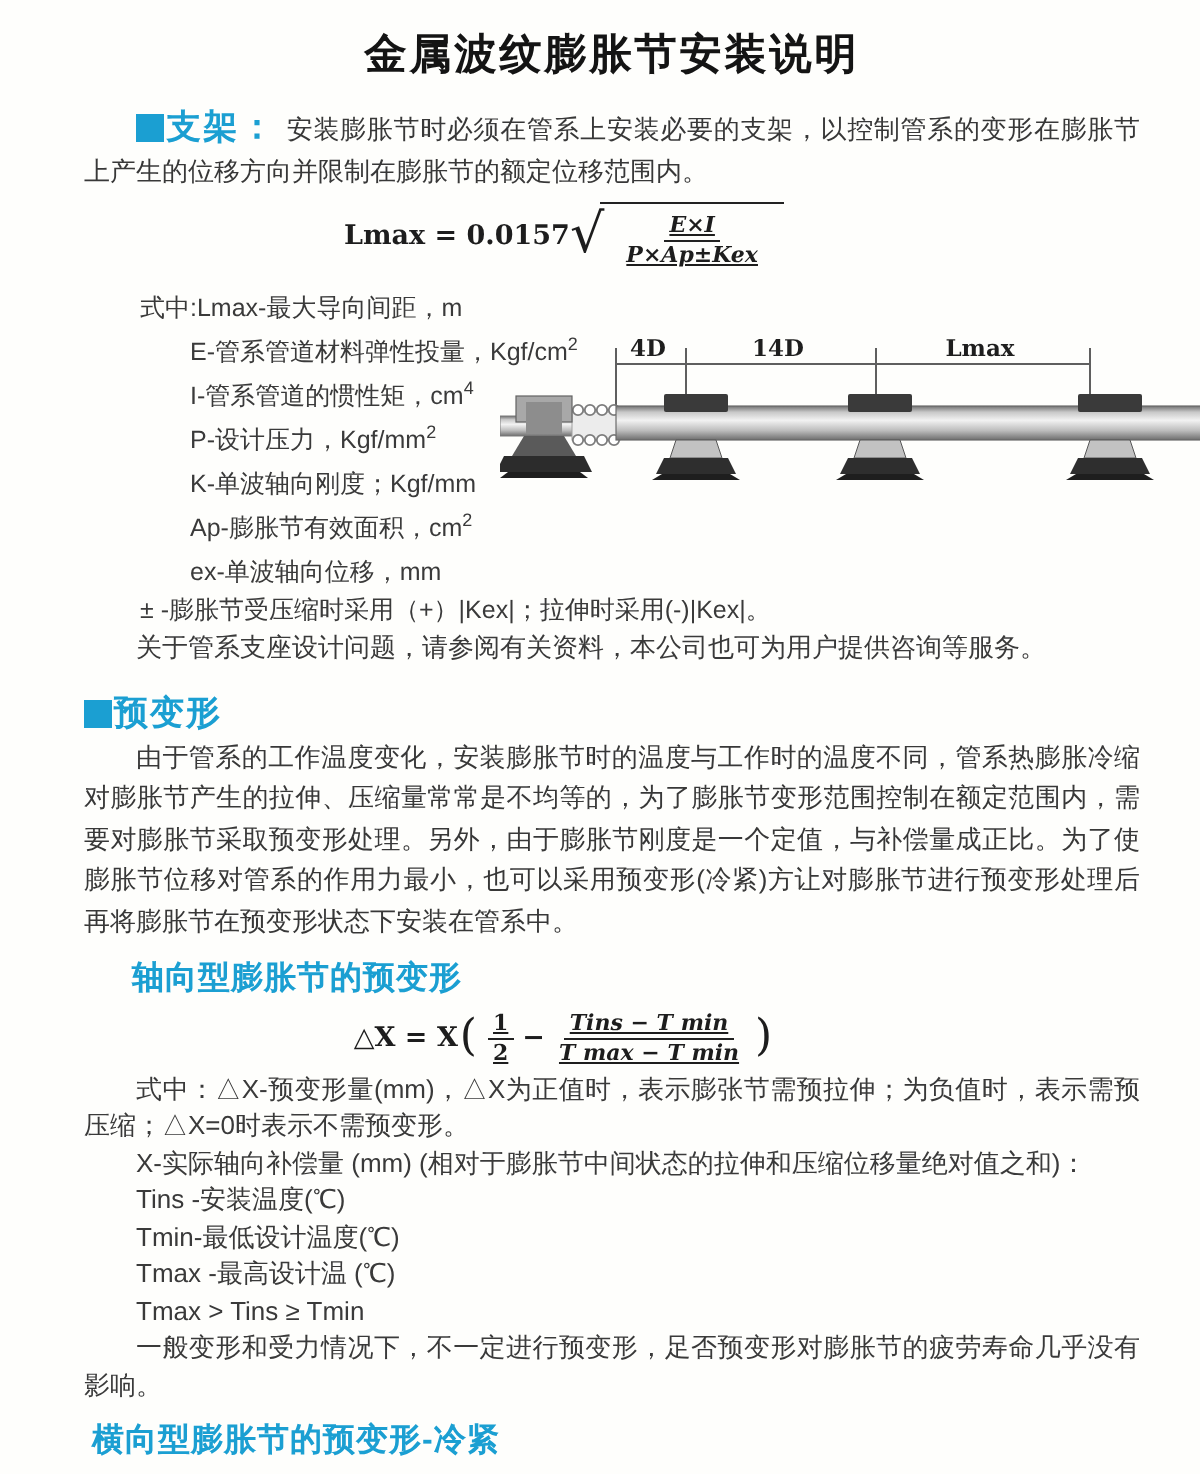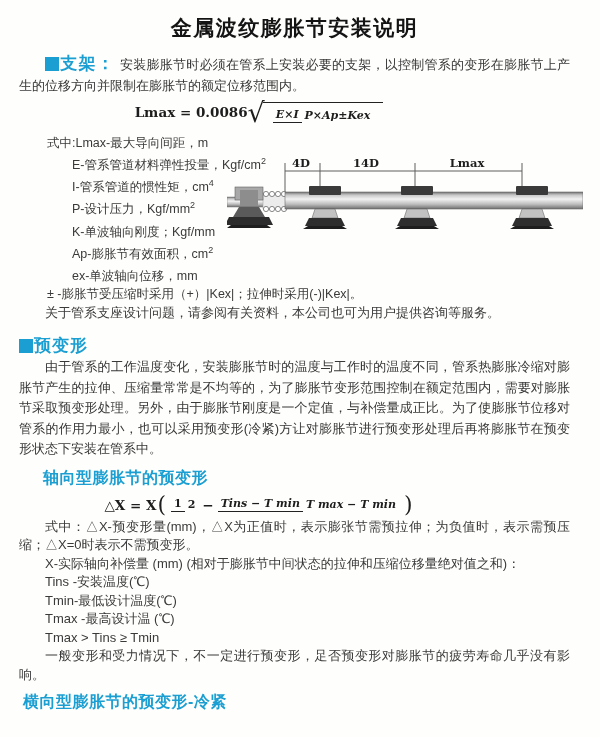--- a/index.html
+++ b/index.html
@@ -2,37 +2,37 @@
 <html><head>
 <meta charset="utf-8">
 <style>
   :root{ --acc:#1b9fd2; }
   *{box-sizing:border-box;}
   body{margin:0;background:#ffffff;}
   .page{
     position:relative;width:600px;height:737px;overflow:hidden;
     background:#fefefc;color:#3a3a3a;
     font-family:"Liberation Sans",sans-serif;
-    padding:13px 30px 0 19px;
+    padding:13px 30px 0 42px;
   }
   .title{
     margin:0;text-align:center;font-size:21px;line-height:30px;
     color:#141414;font-weight:bold;letter-spacing:1.5px;
   }
   .para{font-size:13px;line-height:21px;text-align:justify;color:#383838;}
   .indent{text-indent:2em;}
   .p1{margin-top:10px;}
   .sq{display:inline-block;width:14px;height:14px;background:var(--acc);vertical-align:-2px;margin-right:1px;}
   .sec-inline-label{color:var(--acc);font-size:17px;font-weight:bold;margin-right:5px;letter-spacing:1px;}
   
   .formula-row{width:480px;text-align:center;margin:5px 0 2px;}
   .formula{display:inline-flex;align-items:center;font-family:"DejaVu Serif",serif;font-weight:bold;color:#1d1d1d;font-size:13.5px;}
   .sqrt-sign{font-size:27px;font-weight:normal;line-height:.85;transform:translateY(1px);}
   .sqrt-body{border-top:1.5px solid #222;margin-left:-2px;padding:2px 6px 0 6px;}
-  .frac{display:inline-flex;flex-direction:row;align-items:center;font-size:11px;line-height:1.25;font-style:italic;margin:0 4px;}
+  .frac{display:inline-flex;flex-direction:column;align-items:center;font-size:11px;line-height:1.25;font-style:italic;margin:0 4px;text-decoration:underline;}
   .frac .fn{border-bottom:1px solid #222;padding:0 3px;}
   .frac .fd{padding:0 3px;}
   .frac.upright{font-style:normal;}
   .paren{font-size:22px;font-weight:normal;line-height:1;margin:0 1px;}
   
   .defs-wrap{position:relative;margin-top:6px;min-height:144px;}
   .def-line{font-size:12.5px;line-height:18px;color:#3a3a3a;white-space:nowrap;margin-left:28px;}
   .def-line.pad{padding-left:25px;}
   .def-line sup{font-size:9px;}
   .diagram{position:absolute;left:208px;top:24px;}
@@ -53,21 +53,21 @@
 <div class="page">
 
   <h1 class="title">金属波纹膨胀节安装说明</h1>
 
   <div class="para p1">
     <span class="indent-space" style="display:inline-block;width:2em;"></span><span class="sq"></span><span class="sec-inline-label">支架：</span><span>安装膨胀节时必须在管系上安装必要的支架，以控制管系的变形在膨胀节上产生的位移方向并限制在膨胀节的额定位移范围内。</span>
   </div>
 
   <div class="formula-row">
     <span class="formula">
-      <span>Lmax = 0.0086</span>
+      <span>Lmax = 0.0157</span>
       <span class="sqrt-sign">√</span>
       <span class="sqrt-body">
         <span class="frac">
           <span class="fn">E×I</span>
           <span class="fd">P×Ap±Kex</span>
         </span>
       </span>
     </span>
   </div>
 

